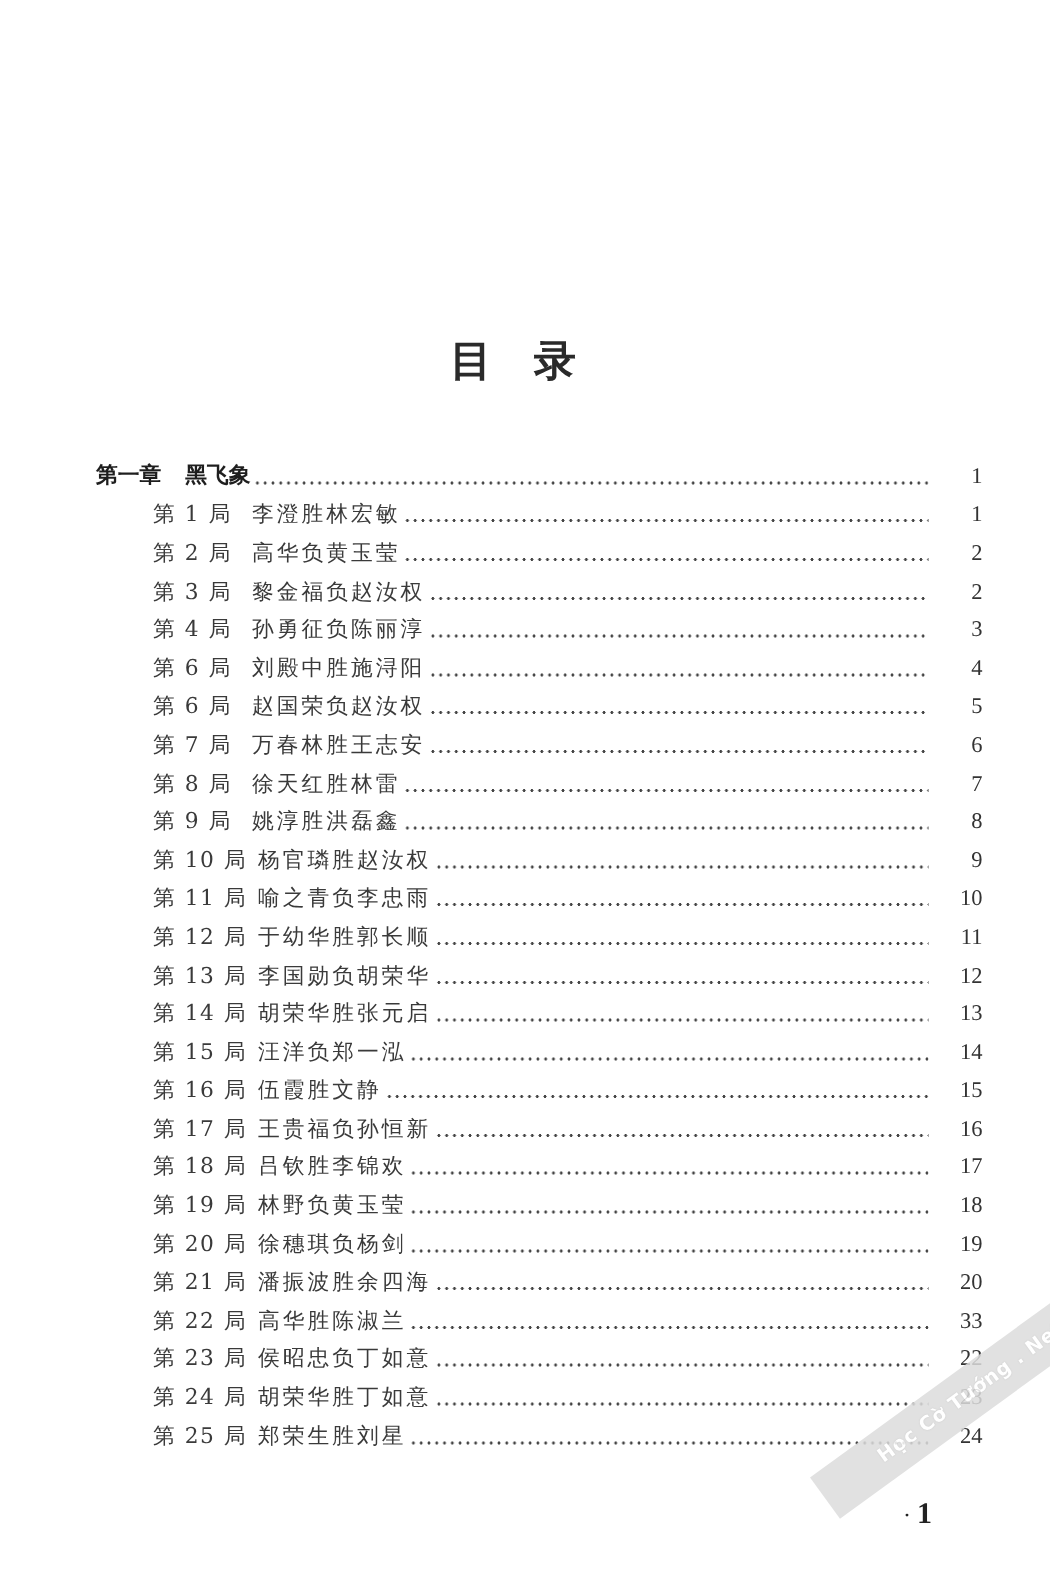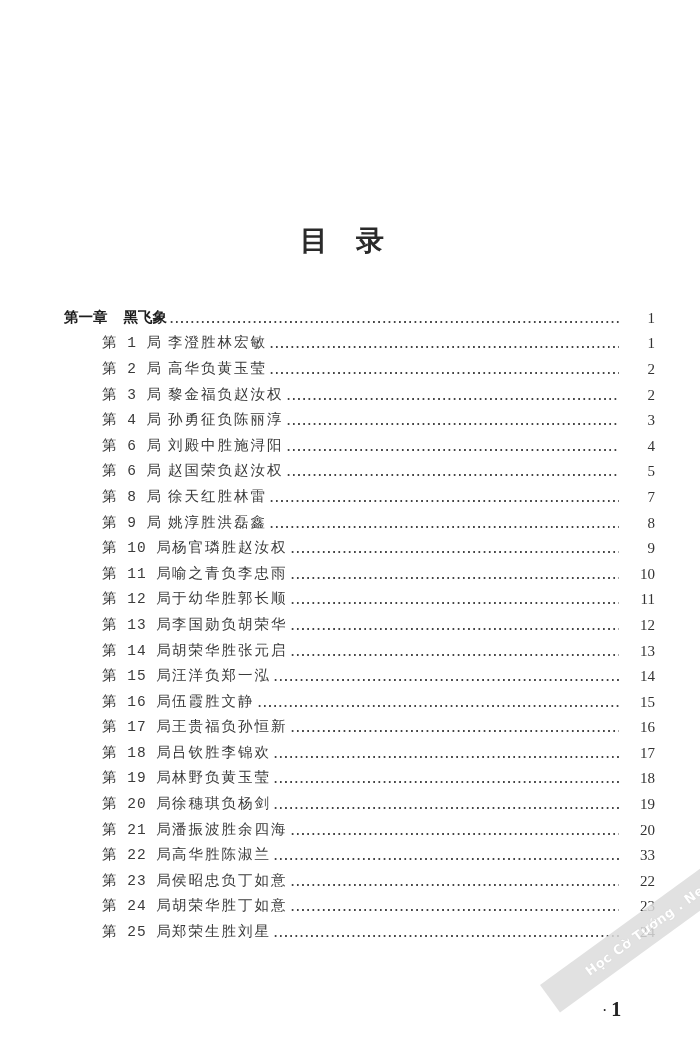--- a/index.html
+++ b/index.html
@@ -44,21 +44,20 @@
       line-height: 18px;
     }
     .toc-row .left {
       display: flex;
       align-items: center;
       white-space: nowrap;
       background: #fff;
       position: relative;
       z-index: 1;
       padding-right: 2px;
-      font-family: Liberation Mono, monospace;
     }
     .toc-row .leader {
       flex: 1;
       height: 2px;
       margin: 0 8px 0 0;
       align-self: center;
       margin-top: 8px;
       background-image: radial-gradient(circle, #444 0.9px, transparent 1.1px);
       background-size: 5.2px 2px;
       background-repeat: repeat-x;
@@ -192,20 +191,28 @@
       <div class="toc-row entry-row">
         <div class="left">
           <span class="game-no">第 6 局</span>
           <span class="matchup">赵国荣负赵汝权</span>
         </div>
         <div class="leader"></div>
         <span class="page">5</span>
       </div>
       <div class="toc-row entry-row">
         <div class="left">
+          <span class="game-no">第 7 局</span>
+          <span class="matchup">万春林胜王志安</span>
+        </div>
+        <div class="leader"></div>
+        <span class="page">6</span>
+      </div>
+      <div class="toc-row entry-row">
+        <div class="left">
           <span class="game-no">第 8 局</span>
           <span class="matchup">徐天红胜林雷</span>
         </div>
         <div class="leader"></div>
         <span class="page">7</span>
       </div>
       <div class="toc-row entry-row">
         <div class="left">
           <span class="game-no">第 9 局</span>
           <span class="matchup">姚淳胜洪磊鑫</span>

